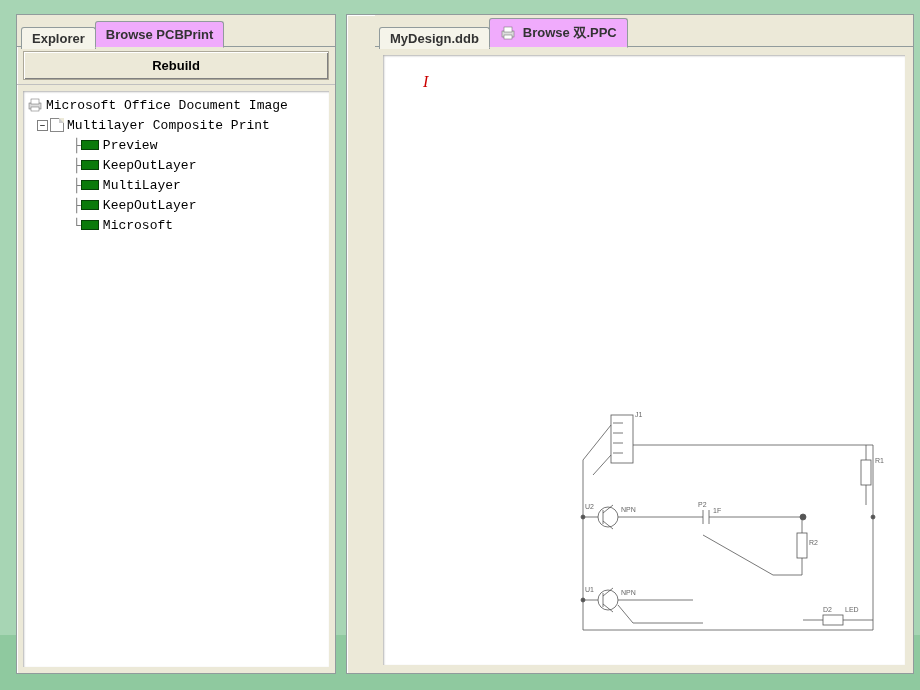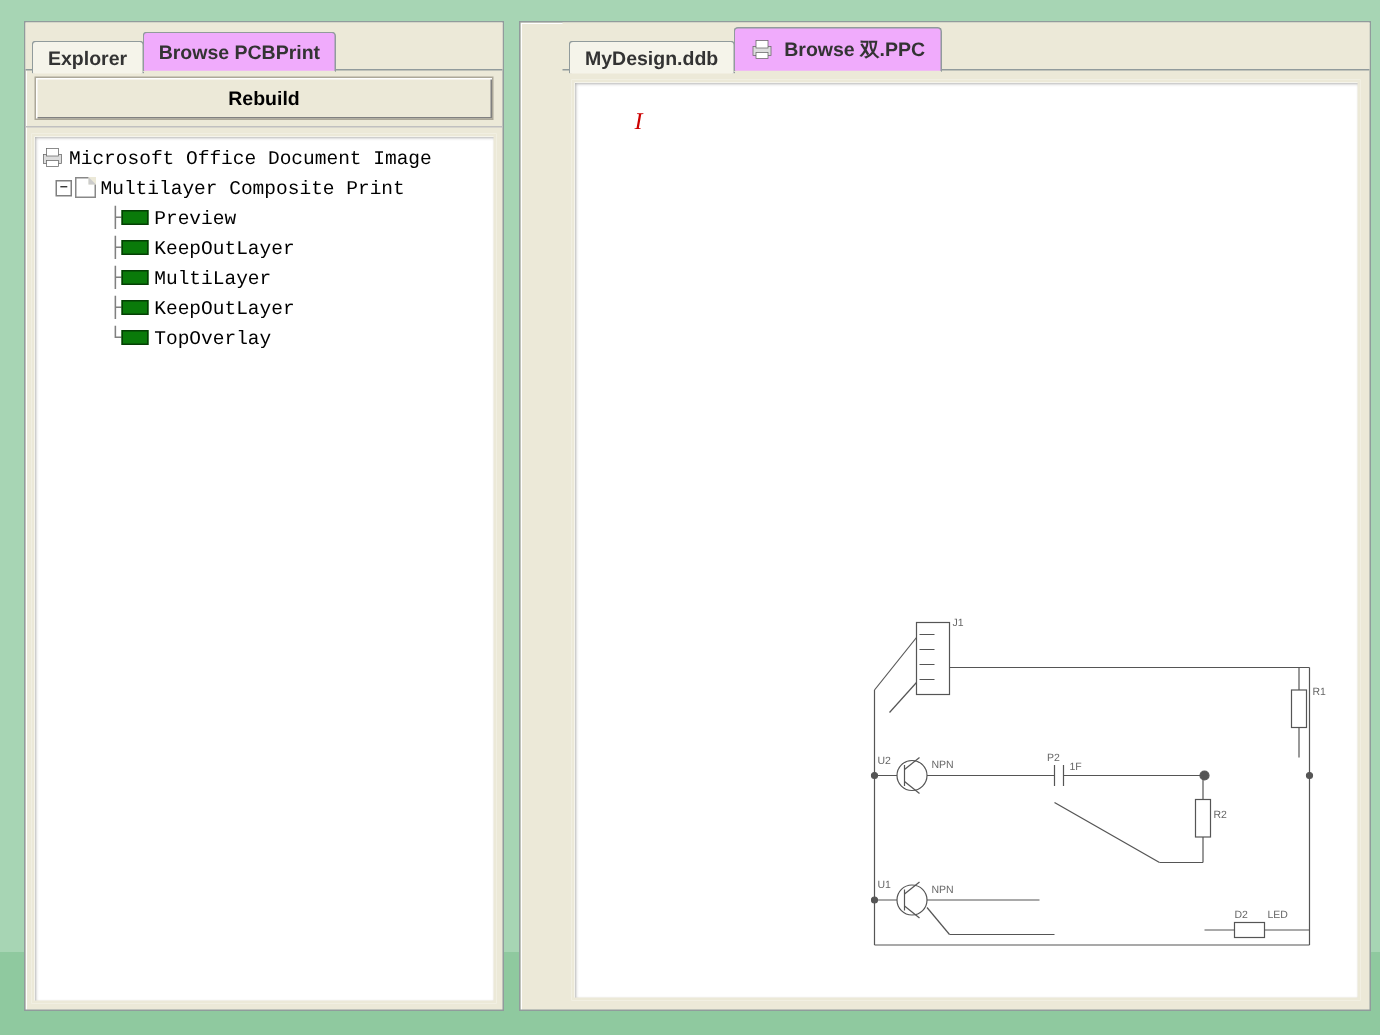--- a/index.html
+++ b/index.html
@@ -252,21 +252,21 @@
         <span>MultiLayer</span>
       </div>
       <div class="tree-row l2">
         <span class="tree-lines">├ </span>
         <span class="layer-icon"></span>
         <span>KeepOutLayer</span>
       </div>
       <div class="tree-row l2">
         <span class="tree-lines">└ </span>
         <span class="layer-icon"></span>
-        <span>TopOverlay</span>
+        <span>Microsoft</span>
       </div>
     </div>
   </div>
 
   <div class="panel right-panel">
     <div class="tab-row">
       <div class="tab inactive">
         <span>MyDesign.ddb</span>
       </div>
       <div class="tab active">

